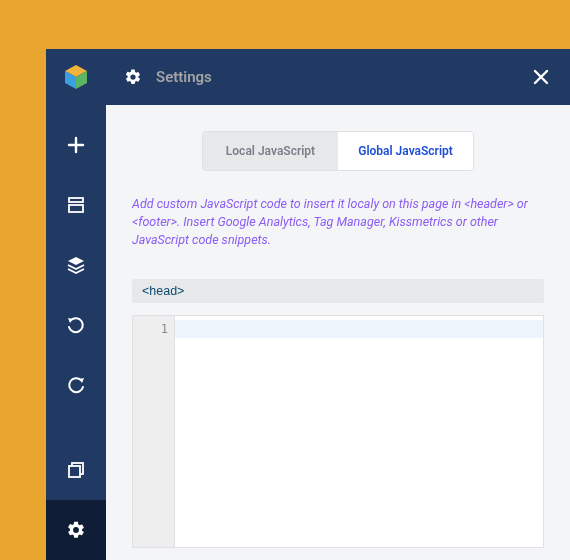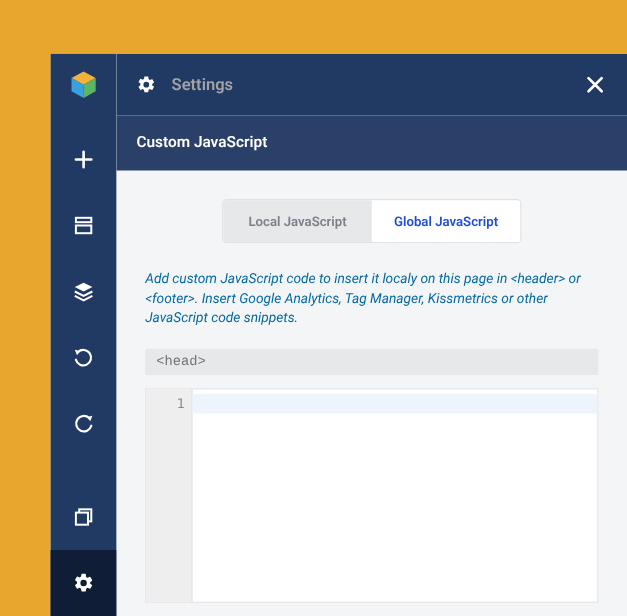--- a/index.html
+++ b/index.html
@@ -113,33 +113,34 @@
   justify-content: center;
   font-size: 12px;
   font-weight: 600;
   cursor: pointer;
 }
 .tab.inactive { background: #e7e8ea; color: #7a7f89; }
 .tab.active-tab { background: #fff; color: #1d4ed8; }
 .desc {
   font-size: 12.5px;
   font-style: italic;
-  color: #0369a1;
+  color: #8b5cf6;
   line-height: 1.45;
   margin-bottom: 18px;
 }
 .tag {
   display: inline-block;
   background: #e7e8ea;
-  color: #737373;
-  font-family: Liberation Mono, monospace;
+  color: #0c4a6e;
+  font-family: Liberation Sans, sans-serif;
   font-size: 12.5px;
   padding: 5px 10px;
   border-radius: 2px;
   margin-bottom: 12px;
+  margin-top: 12px;
 }
 .editor {
   flex: 1;
   background: #fff;
   border: 1px solid #e0e1e5;
   display: flex;
   font-family: ui-monospace, Menlo, Consolas, monospace;
   font-size: 12px;
   min-height: 0;
 }
@@ -240,23 +241,20 @@
         </svg>
       </span>
       <span class="title">Settings</span>
       <span class="close">
         <svg width="18" height="18" viewBox="0 0 18 18">
           <path d="M3 3l12 12M15 3L3 15" stroke="#fff" stroke-width="2.4" stroke-linecap="round"></path>
         </svg>
       </span>
     </div>
 
-    <div class="panel-sub">
-      <span>Custom JavaScript</span>
-    </div>
 
     <div class="panel-body">
       <div class="tabs">
         <div class="tab inactive">Local JavaScript</div>
         <div class="tab active-tab">Global JavaScript</div>
       </div>
 
       <div class="desc">Add custom JavaScript code to insert it localy on this page in &lt;header&gt; or &lt;footer&gt;. Insert Google Analytics, Tag Manager, Kissmetrics or other JavaScript code snippets.</div>
 
       <div class="tag">&lt;head&gt;</div>

